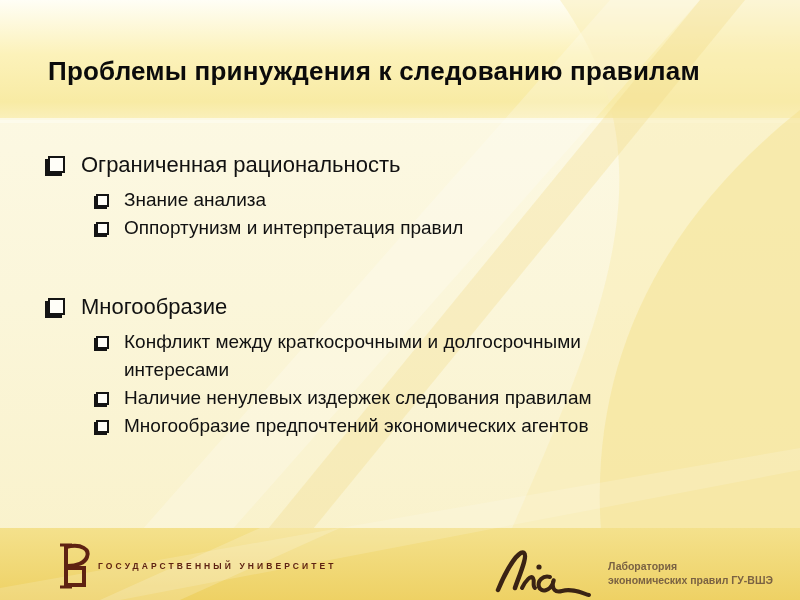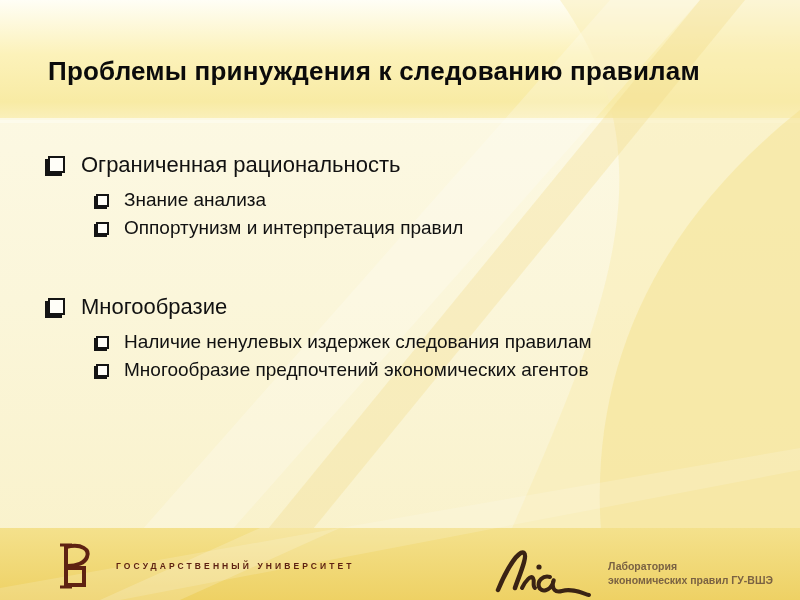--- a/index.html
+++ b/index.html
@@ -20,21 +20,21 @@
   .l1 .txt{margin-left:16px;}
   .l2{font-size:19px;line-height:28px;margin-left:48px;}
   .l2 .txt{margin-left:15px;max-width:500px;}
   .sq{flex:0 0 auto;background:#fffef8;border:2px solid #141414;}
   .sq1{width:13px;height:13px;margin-top:6px;box-shadow:-3px 3px 0 #141414;}
   .sq2{width:9px;height:9px;margin-top:8px;box-shadow:-2px 2px 0 #141414;}
   .hse{
     position:absolute;left:56px;top:542px;z-index:3;
     display:flex;align-items:center;color:#5e2212;
   }
-  .hse-text{margin-left:20px;display:flex;flex-direction:column;justify-content:center;}
+  .hse-text{margin-left:2px;display:flex;flex-direction:column;justify-content:center;}
   .hse-line1{font-size:8.5px;font-weight:bold;letter-spacing:3.1px;white-space:nowrap;}
   .hse-line2{font-size:16.5px;font-weight:bold;letter-spacing:0.4px;white-space:nowrap;margin-top:2px;}
   .lia{
     position:absolute;left:492px;top:544px;z-index:3;
     display:flex;align-items:center;
   }
   .lia-text{margin-left:16px;color:#7a6243;font-size:10.5px;font-weight:bold;line-height:14px;}
   .mark{display:block;}
 </style>
 </head>
@@ -91,20 +91,24 @@
       </div>
     </div>
 
     <div class="group">
       <div class="row l1">
         <span class="sq sq1"></span>
         <span class="txt">Многообразие</span>
       </div>
       <div class="row l2">
         <span class="sq sq2"></span>
+        <span class="txt">Конфликт между краткосрочными и долгосрочными интересами</span>
+      </div>
+      <div class="row l2">
+        <span class="sq sq2"></span>
         <span class="txt">Наличие ненулевых издержек следования правилам</span>
       </div>
       <div class="row l2">
         <span class="sq sq2"></span>
         <span class="txt">Многообразие предпочтений экономических агентов</span>
       </div>
     </div>
 
   </div>
 

